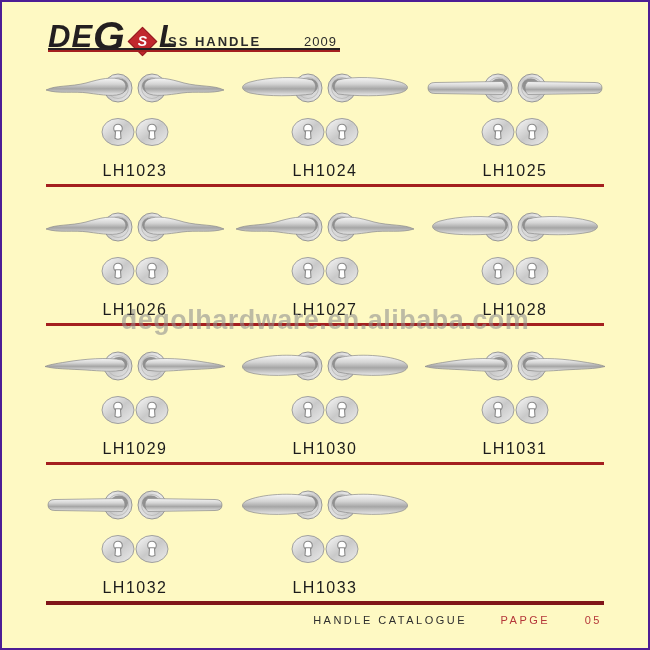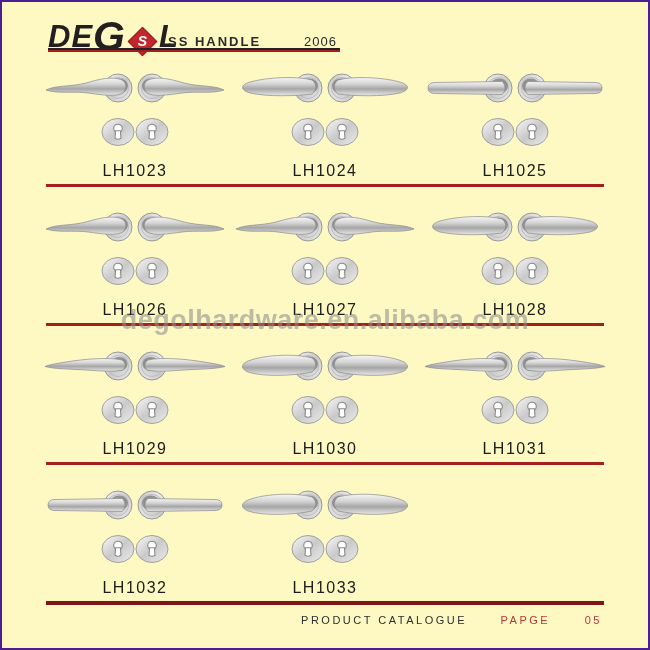--- a/index.html
+++ b/index.html
@@ -137,21 +137,21 @@
   </svg>
 </div>
 
 <div class="page">
 
   <div class="header">
     <div class="logo">
       <span class="logo-de">DE</span><span class="logo-g">G</span><span class="logo-o"><span class="logo-s">S</span></span><span class="logo-l">L</span>
     </div>
     <div class="header-subtitle">SS HANDLE</div>
-    <div class="header-year">2006</div>
+    <div class="header-year">2009</div>
     <div class="header-rule">
       <div class="dark"></div>
       <div class="red"></div>
     </div>
   </div>
 
   <div class="product-row">
     <div class="product-cell">
       <svg width="190" height="92" viewBox="0 0 190 92">
         <g transform="translate(78,26)">
@@ -348,20 +348,20 @@
         <g transform="translate(112,70)">
             <use href="#esc"></use>
           </g>
       </svg>
       <div class="product-code">LH1033</div>
     </div>
   </div>
   <div class="separator last"></div>
 
   <div class="footer">
-    <span class="label">PRODUCT CATALOGUE</span>
+    <span class="label">HANDLE CATALOGUE</span>
     <span class="page-label">PAPGE</span>
     <span class="page-number">05</span>
   </div>
 
   <div class="watermark">degolhardware.en.alibaba.com</div>
 
 </div>
 
 </body></html>

